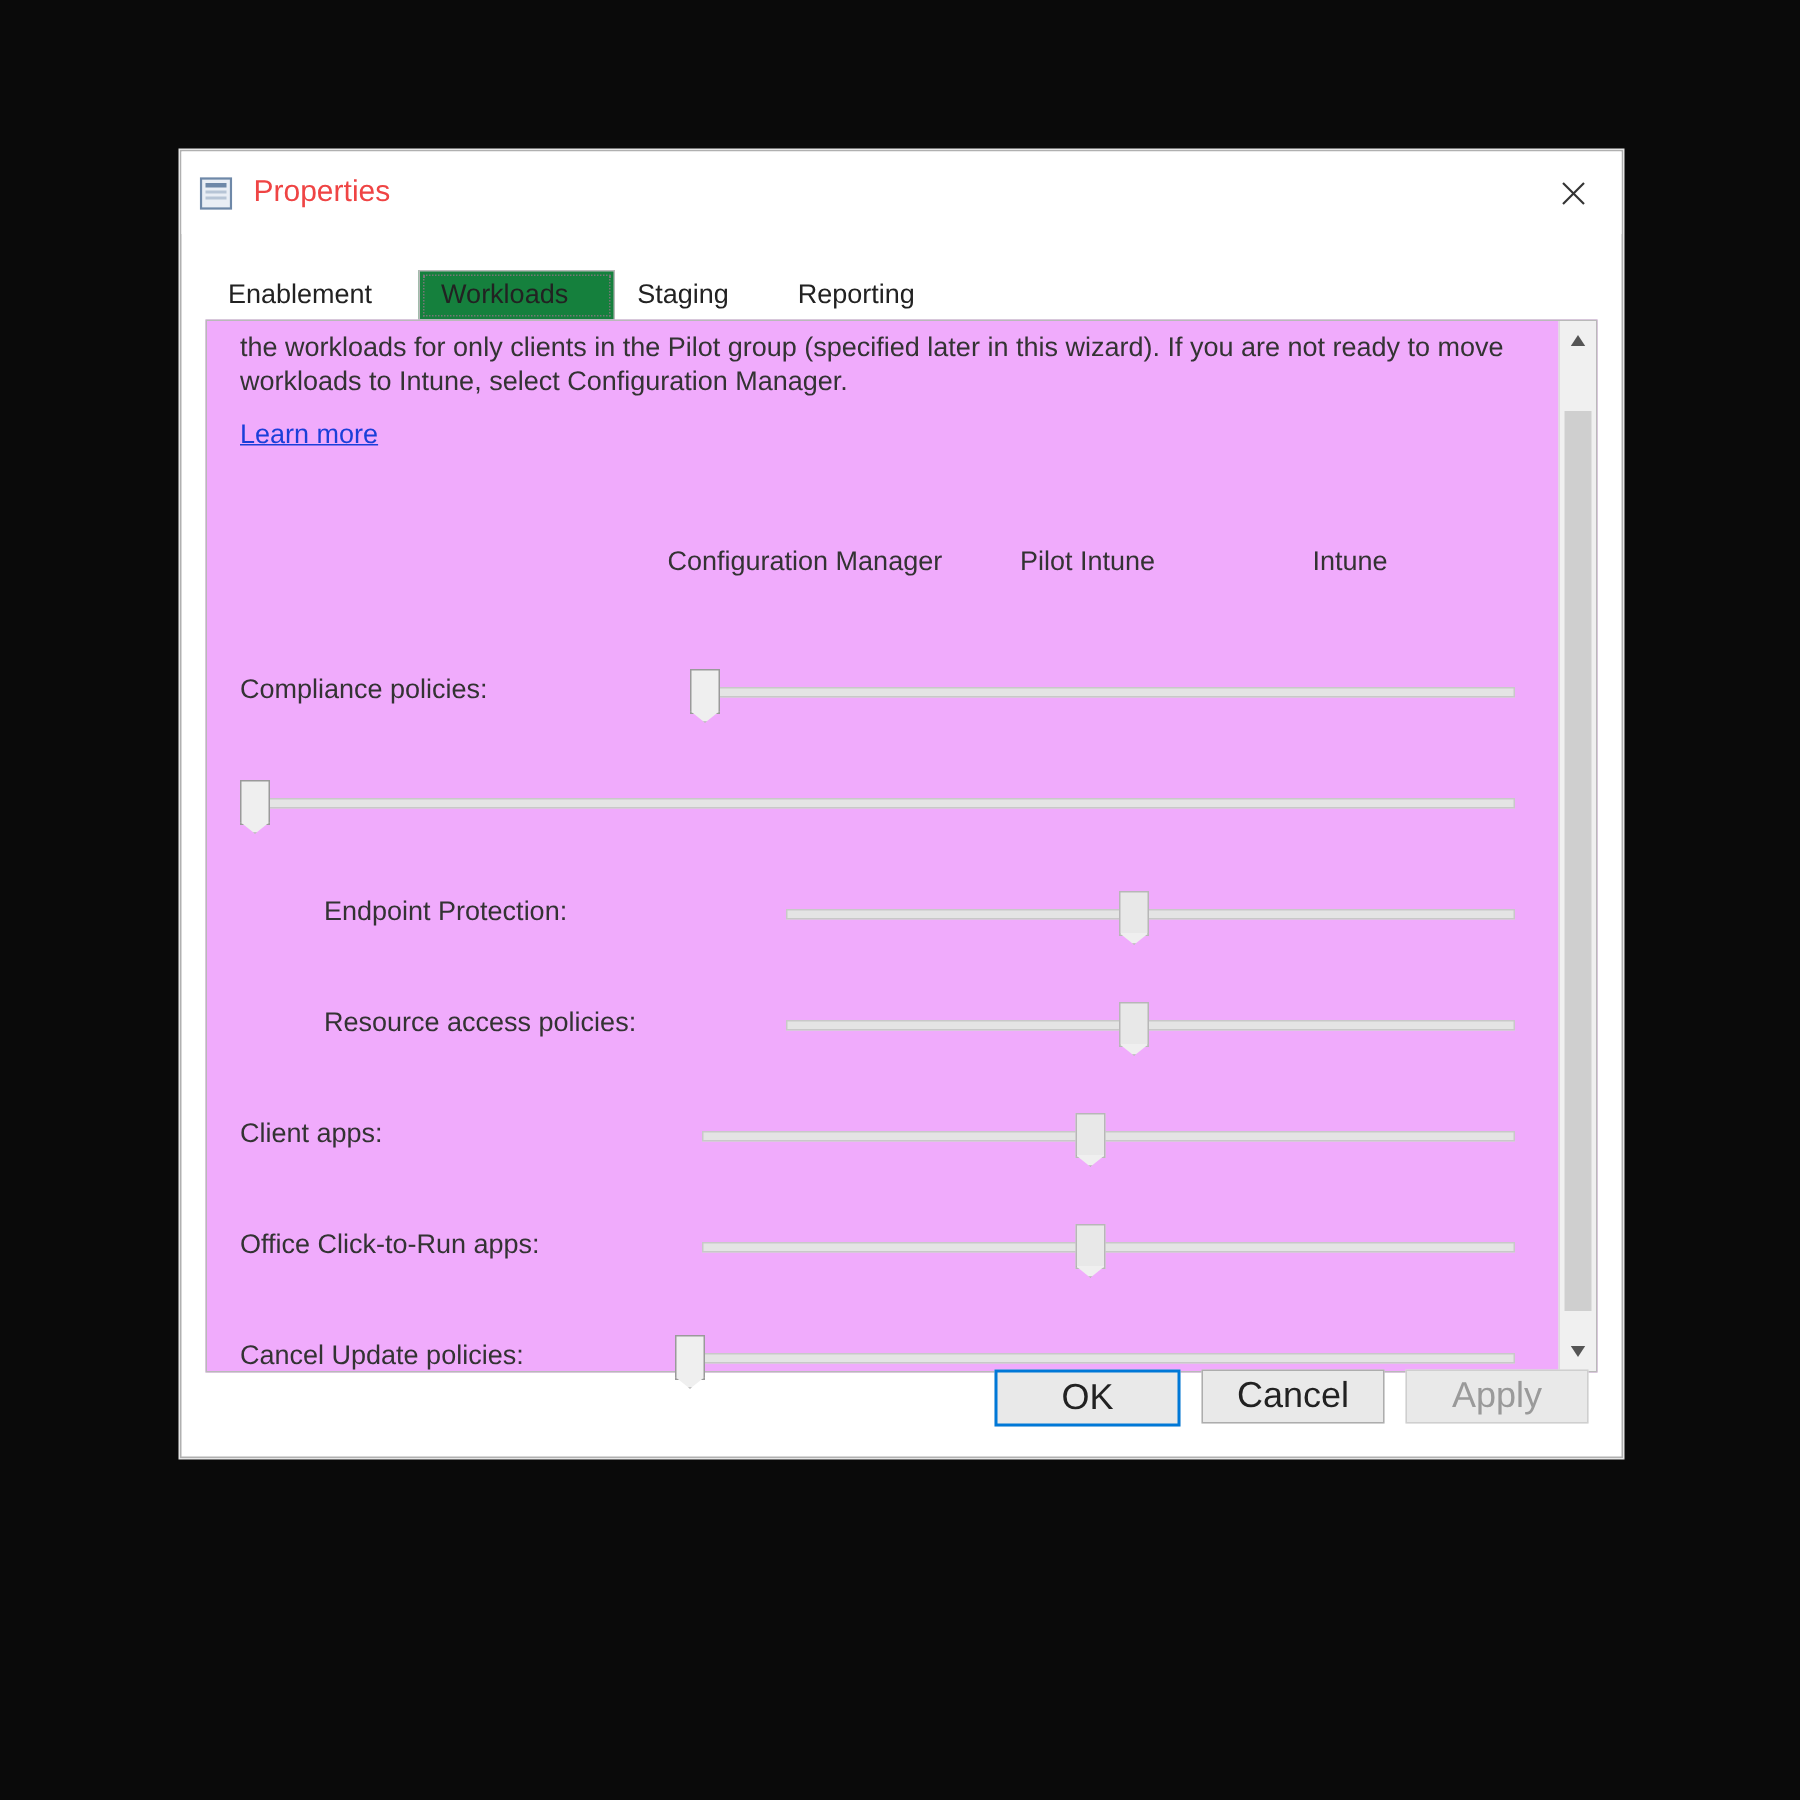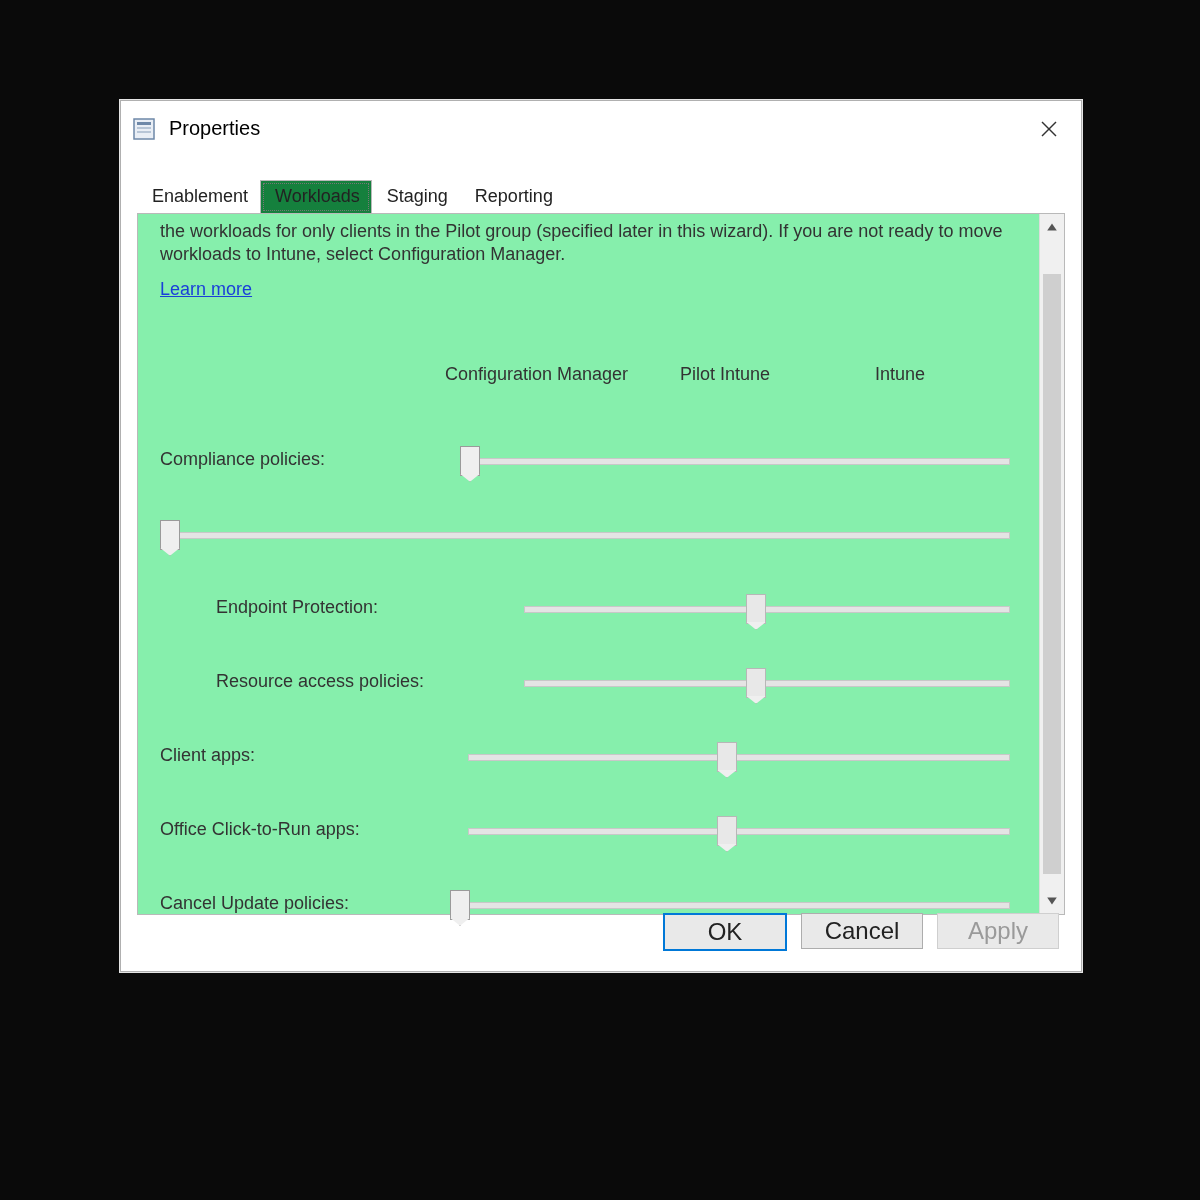--- a/index.html
+++ b/index.html
@@ -31,21 +31,21 @@
     background: #fff;
   }
   .titlebar .app-icon {
     width: 22px;
     height: 22px;
     margin-right: 14px;
     display: inline-block;
   }
   .titlebar .title-text {
     font-size: 20px;
-    color: #000000;
+    color: #ef4444;
   }
   .titlebar .close {
     margin-left: auto;
     width: 40px;
     height: 40px;
     display: flex;
     align-items: center;
     justify-content: center;
     font-size: 22px;
     color: #333;
@@ -54,41 +54,41 @@
 
   
   .tabstrip {
     display: flex;
     align-items: flex-end;
     padding-left: 16px;
     margin-top: 23px;
     height: 34px;
   }
   .tab {
-    padding: 5px 11px 6px 14px;
+    padding: 5px 30px 6px 14px;
     font-size: 18px;
     color: #222;
     border: 1px solid transparent;
     margin-right: 0;
     position: relative;
     top: 1px;
   }
   .tab.active {
     border: 1px solid #b9b9b9;
     border-bottom: 1px solid #f0f0f0;
     background: #15803d;
     outline: 1px dotted #777;
     outline-offset: -4px;
   }
 
   
   .panel-wrap {
     margin: 0 16px 0 16px;
     border: 1px solid #b9b9b9;
-    background: #86efac;
+    background: #f0abfc;
     height: 700px;
     position: relative;
   }
   .panel {
     padding: 6px 40px 6px 22px;
     color: #333;
     position: relative;
     height: 100%;
     box-sizing: border-box;
   }

